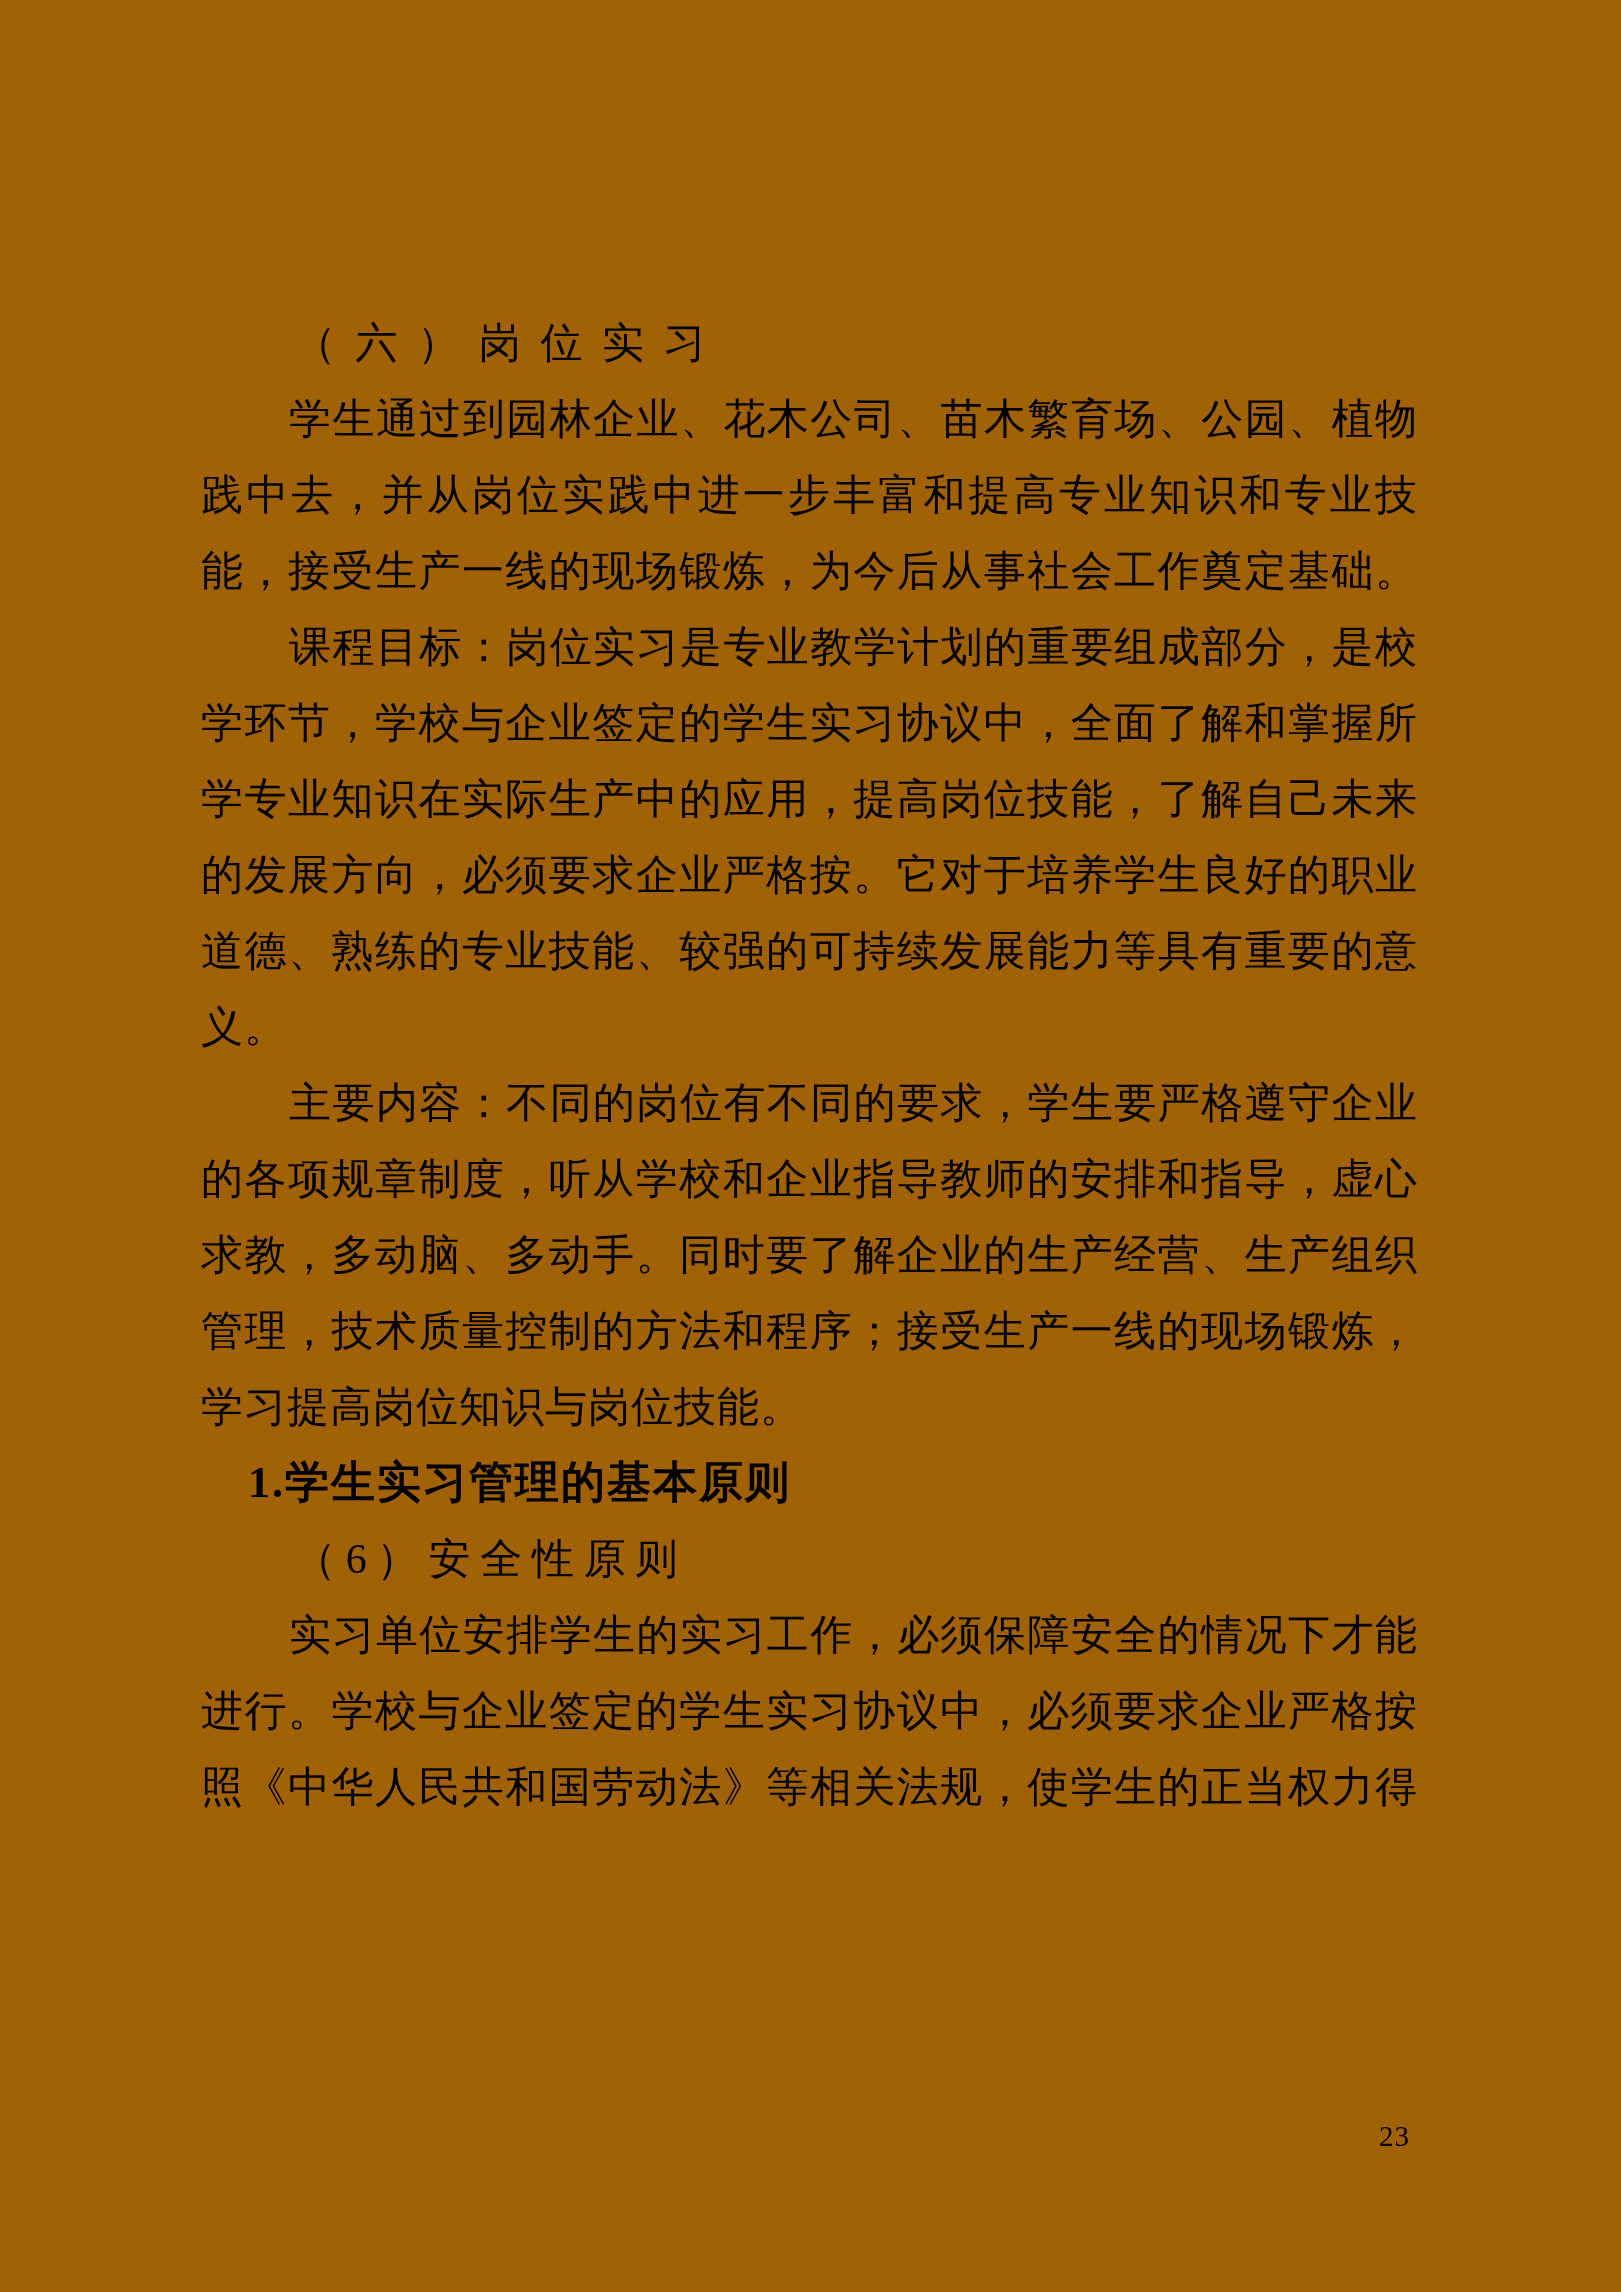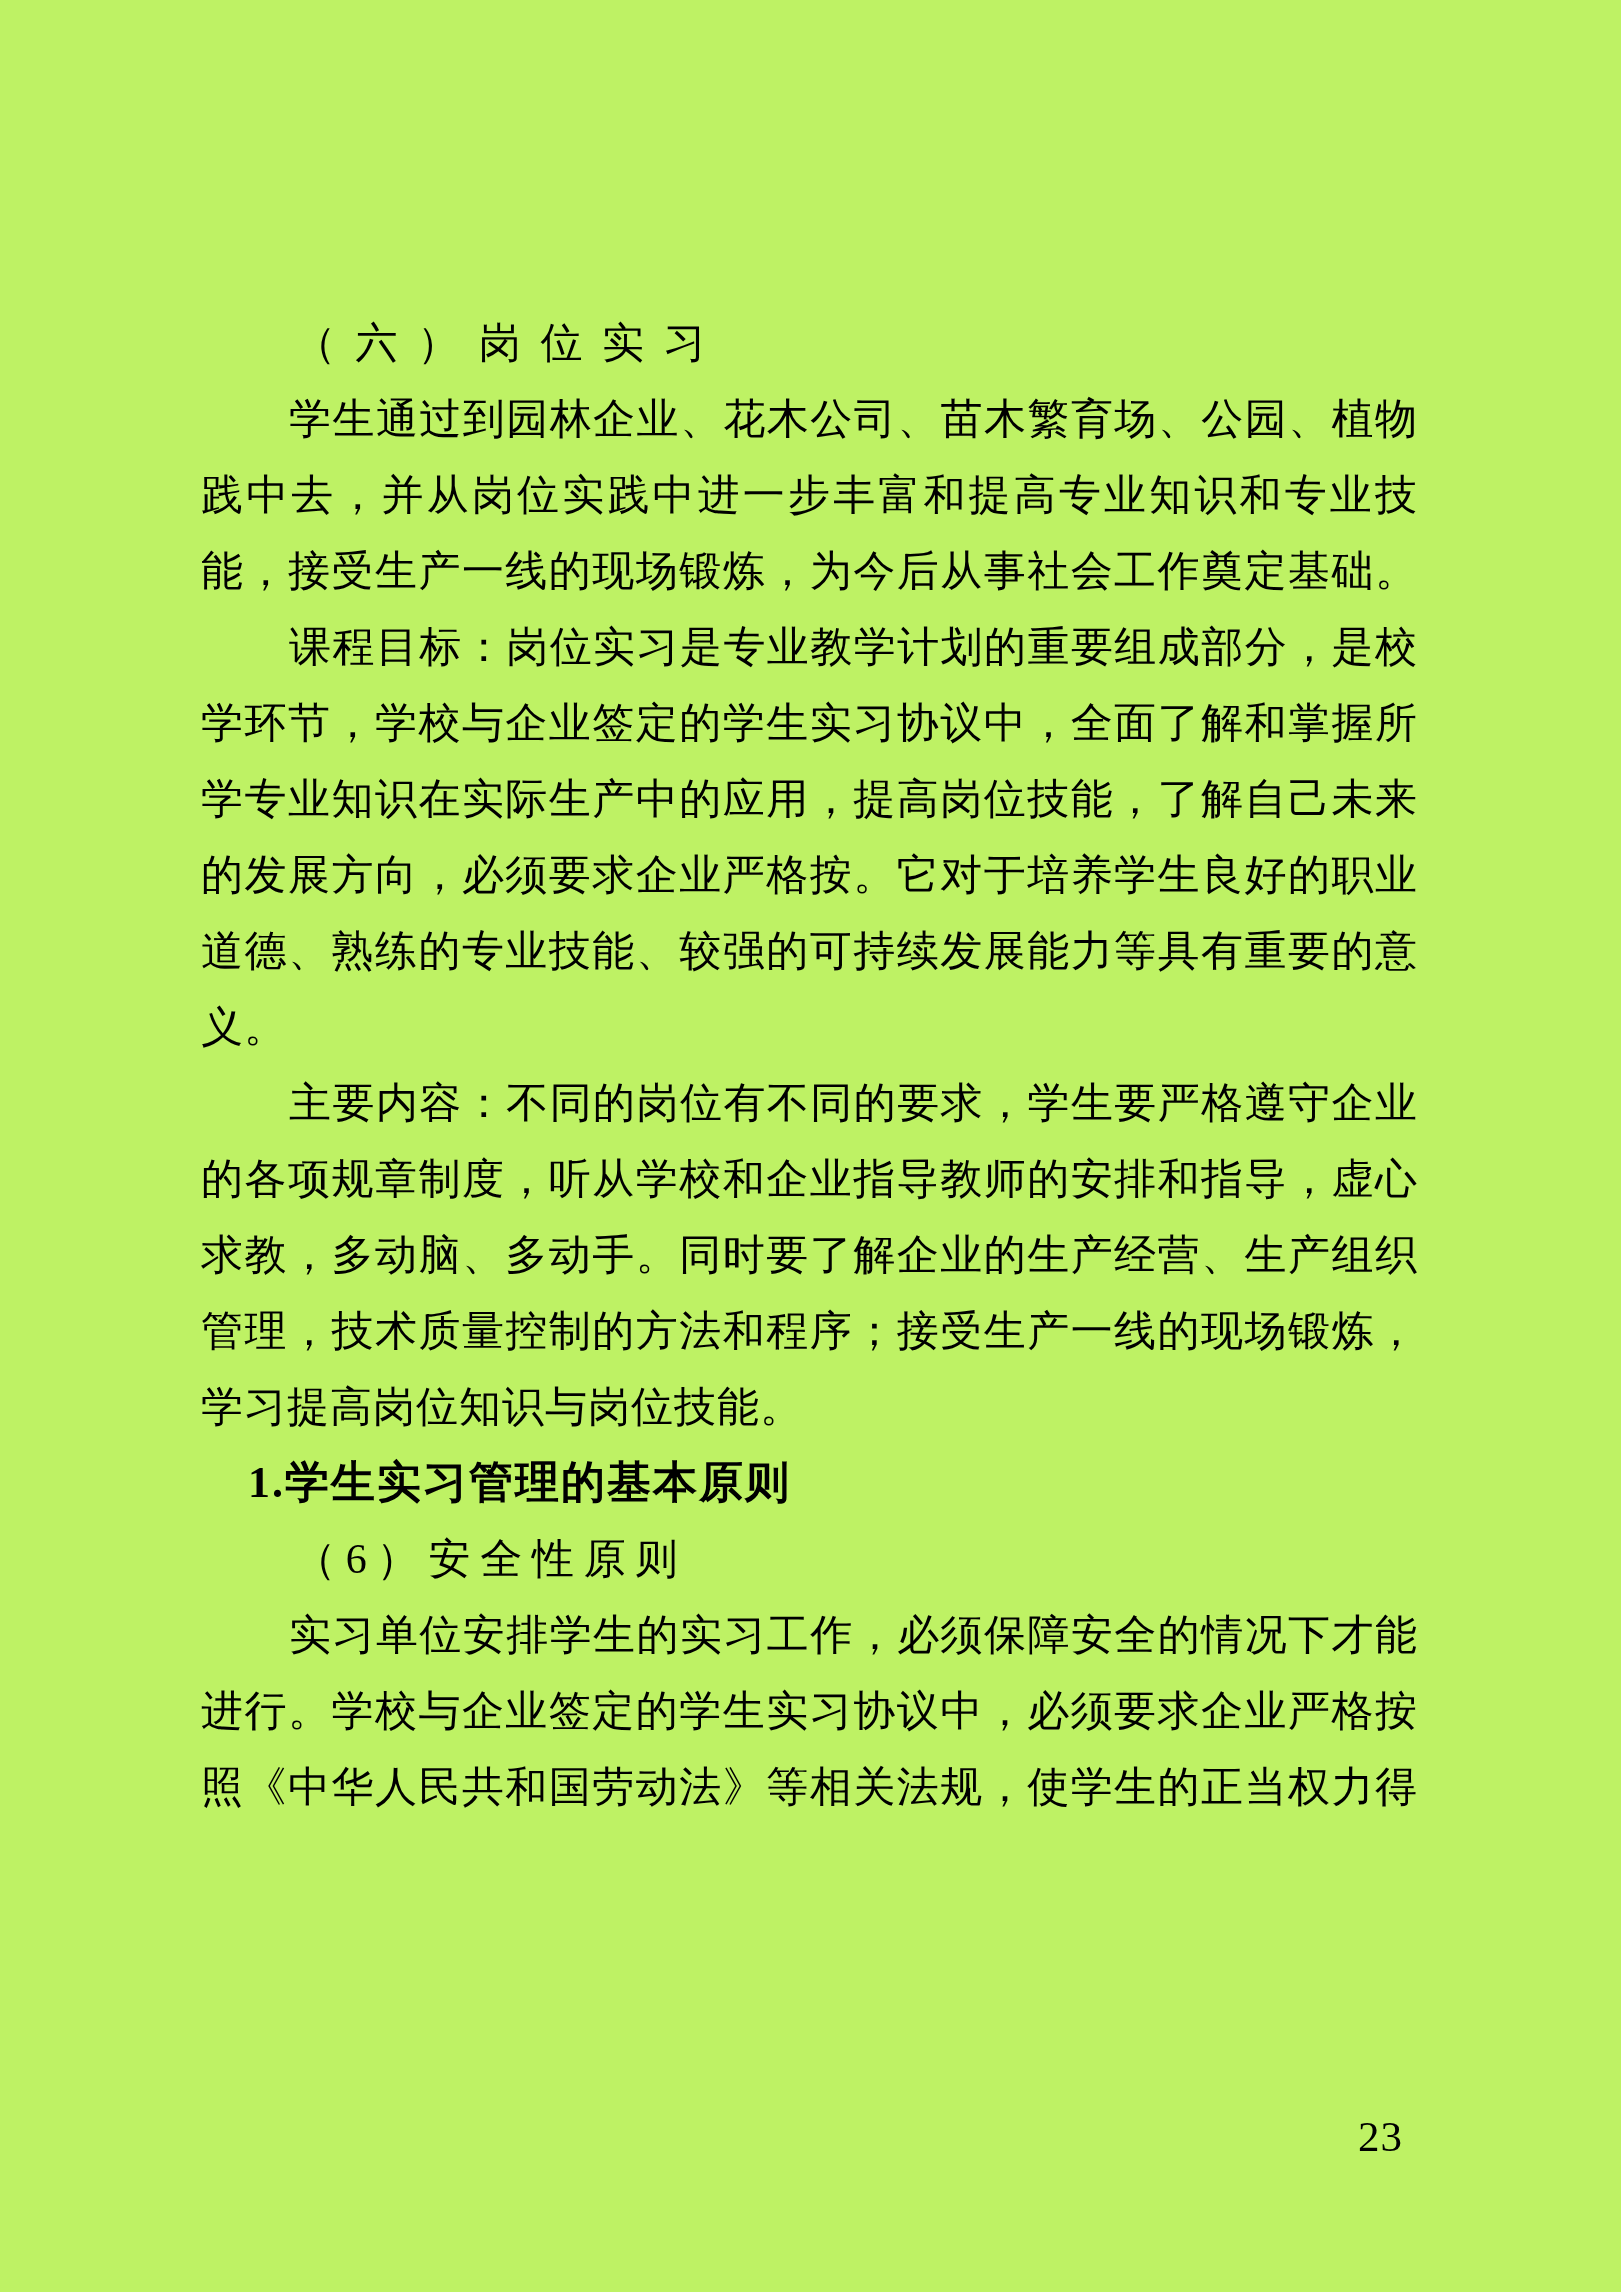--- a/index.html
+++ b/index.html
@@ -4,21 +4,21 @@
 <style>
   html, body {
     margin: 0;
     padding: 0;
     background: #ffffff;
   }
   .page {
     position: relative;
     width: 1621px;
     height: 2293px;
-    background: #bef264;
+    background: #a16207;
     color: #000000;
     font-family: "Liberation Serif", "DejaVu Serif", serif;
     overflow: hidden;
   }
   .text-col {
     position: absolute;
     left: 201px;
     top: 305px;
     width: 1217px;
   }
@@ -47,22 +47,22 @@
     font-size: 44px;
     letter-spacing: 2px;
   }
   .h3 {
     padding-left: 93px;
     letter-spacing: 9.8px;
   }
   .pageno {
     position: absolute;
     top: 2115px;
-    right: 218px;
-    font-size: 43px;
+    right: 211px;
+    font-size: 29px;
     line-height: 43px;
     letter-spacing: 1px;
     margin-left: 12px;
   }
 </style>
 </head>
 <body>
 
 <div class="page">
   <div class="text-col">

